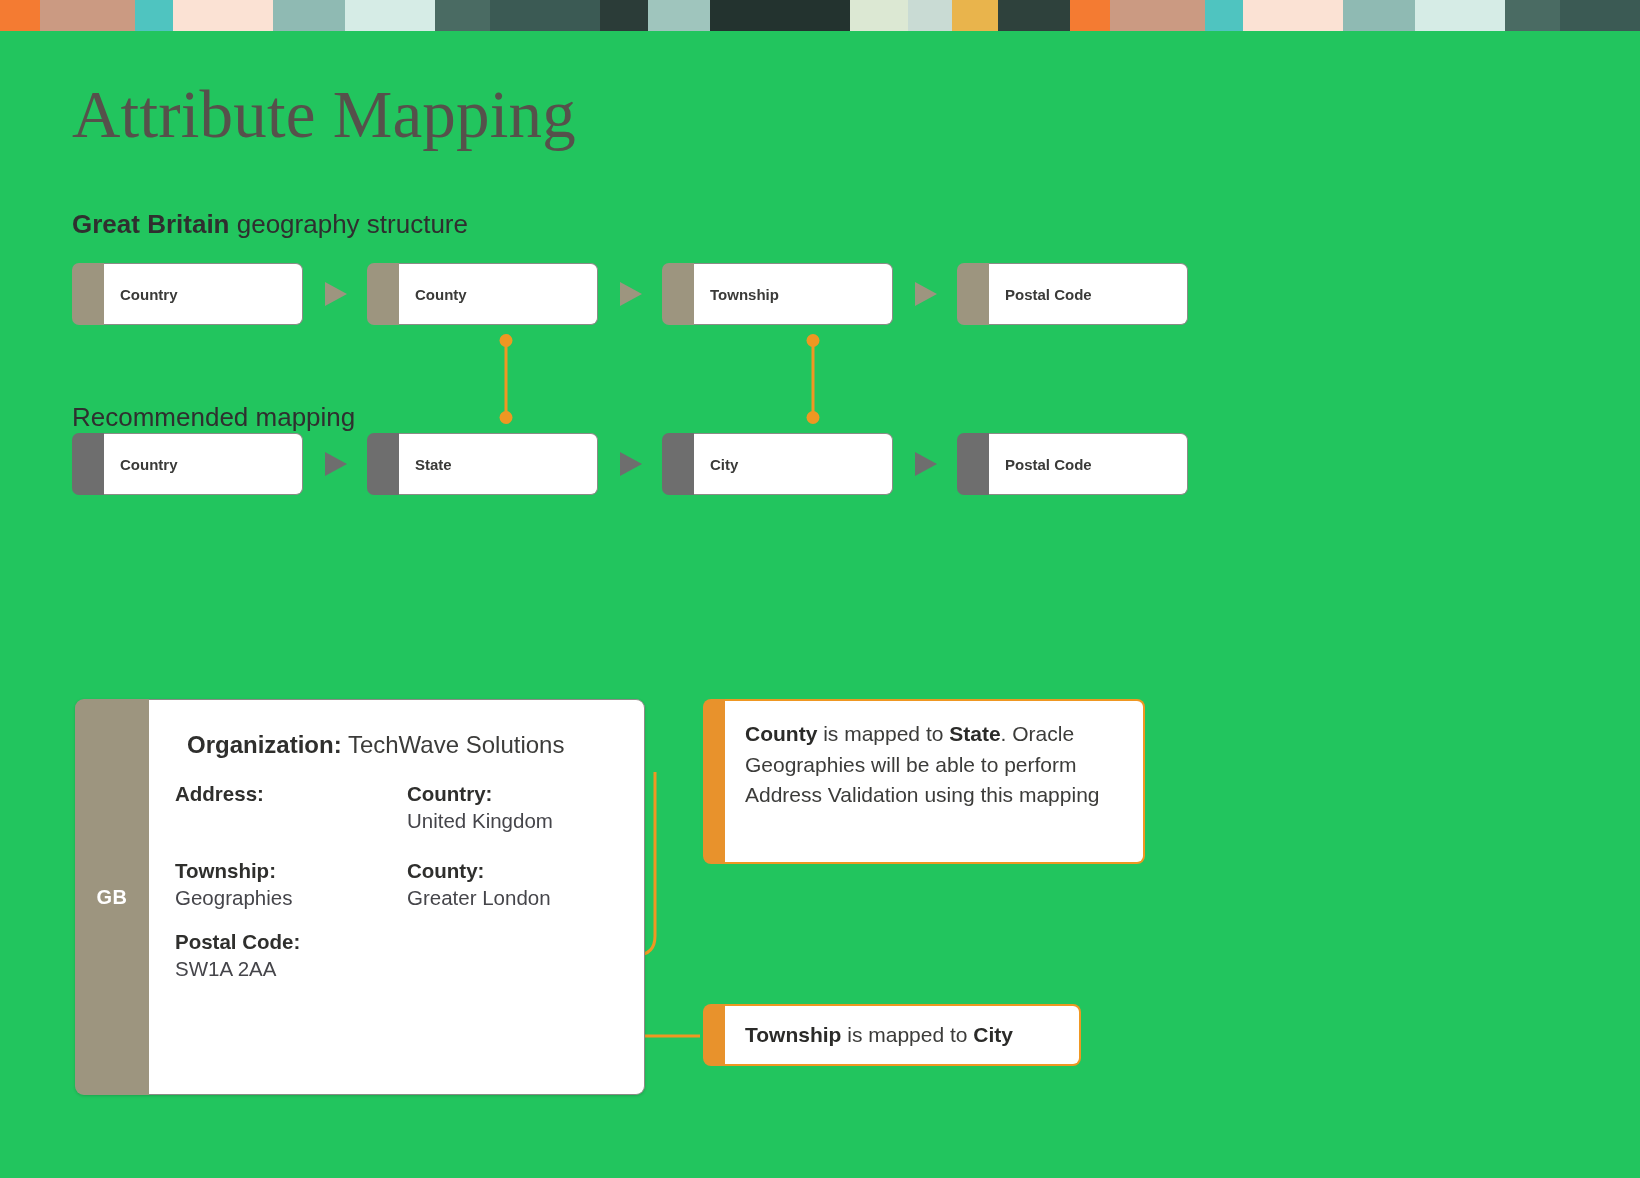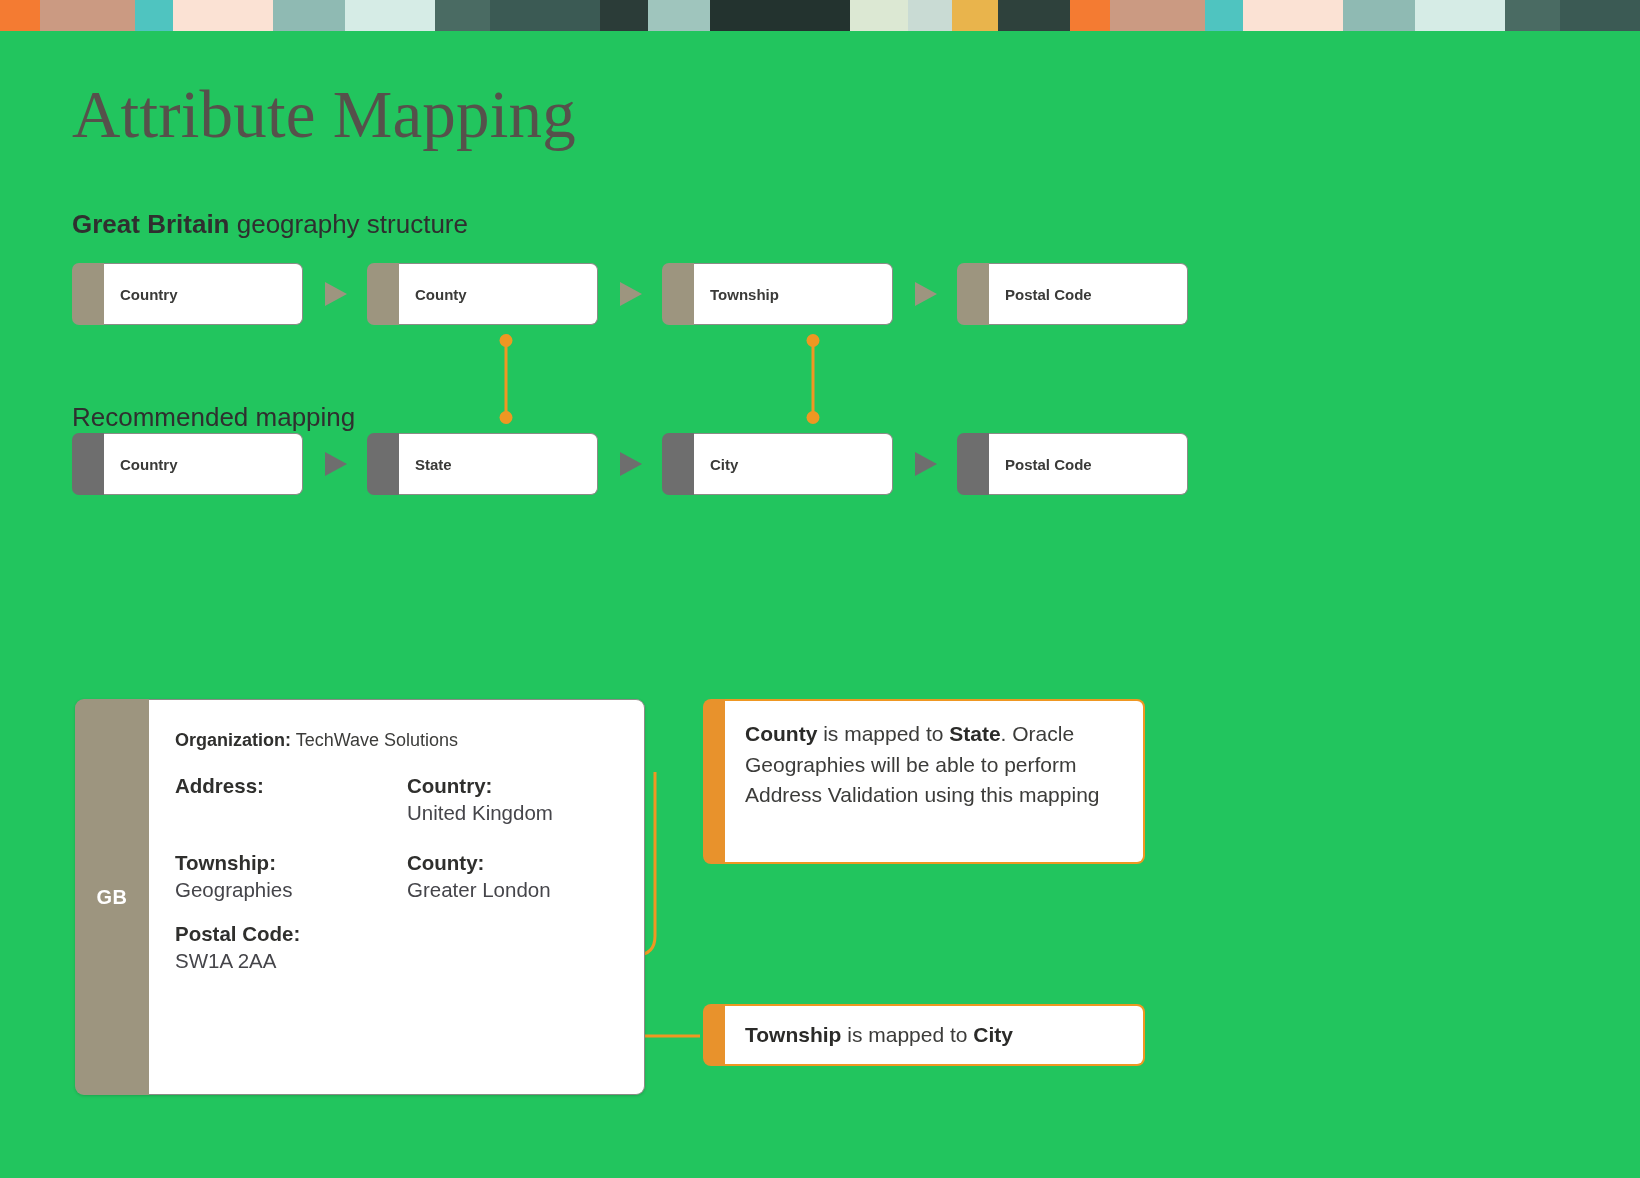--- a/index.html
+++ b/index.html
@@ -75,41 +75,41 @@
   }
   #org-card-tab {
     width: 74px; flex: none; background: #9d957f; border-radius: 9px 0 0 9px;
     display: flex; align-items: center; justify-content: center;
   }
   #org-card-tab .cc { color: #ffffff; font-size: 20px; font-weight: 700; letter-spacing: 0.5px; }
   #org-card-body {
     flex: 1; background: #ffffff; border: 1px solid #8b8b86; border-left: none;
     border-radius: 0 9px 9px 0; padding: 28px 26px 22px 26px; position: relative;
   }
-  .fld { font-size: 18px; color: #3c3c3a; line-height: 1.42; }
+  .fld { font-size: 24px; color: #3c3c3a; line-height: 1.42; margin-left: 12px; }
   .fld b { font-weight: 700; color: #2f2f2d; }
   .org-line { margin-bottom: 20px; }
   .two-col { display: flex; }
   .two-col .col-l { width: 232px; flex: none; }
   .two-col .col-r { flex: 1; }
   .blk { margin-bottom: 18px; }
   .lbl { font-weight: 700; color: #2f2f2d; font-size: 20.5px; display: block; }
   .val { color: #45454a; font-size: 20.5px; display: block; line-height: 1.42; }
 
   
   .callout { position: absolute; display: flex; border-radius: 8px; }
   .callout-tab { width: 22px; flex: none; background: #e8922c; border-radius: 8px 0 0 8px; }
   .callout-body {
     flex: 1; background: #ffffff; border: 2px solid #ef9722; border-left: none;
     border-radius: 0 8px 8px 0; padding: 18px 20px;
   }
   .callout-text { font-size: 21px; line-height: 1.46; color: #3c3c3a; }
   .callout-text b { font-weight: 700; color: #2b2b29; }
   #callout-county { left: 703px; top: 699px; width: 442px; height: 165px; }
-  #callout-township { left: 703px; top: 1004px; width: 442px; height: 62px; }
+  #callout-township { left: 703px; top: 1004px; width: 378px; height: 62px; }
   #callout-township .callout-body { display: flex; align-items: center; padding: 10px 20px; }
 
   
   #elbows { position: absolute; left: 0; top: 0; width: 1640px; height: 1178px; pointer-events: none; }
 </style>
 </head>
 <body>
 
 <div id="stage">
 

